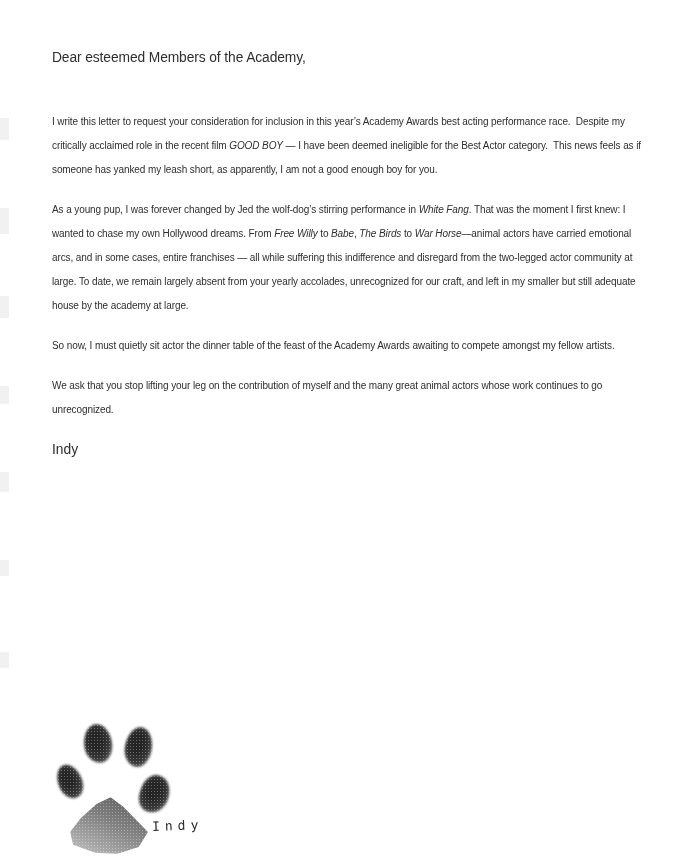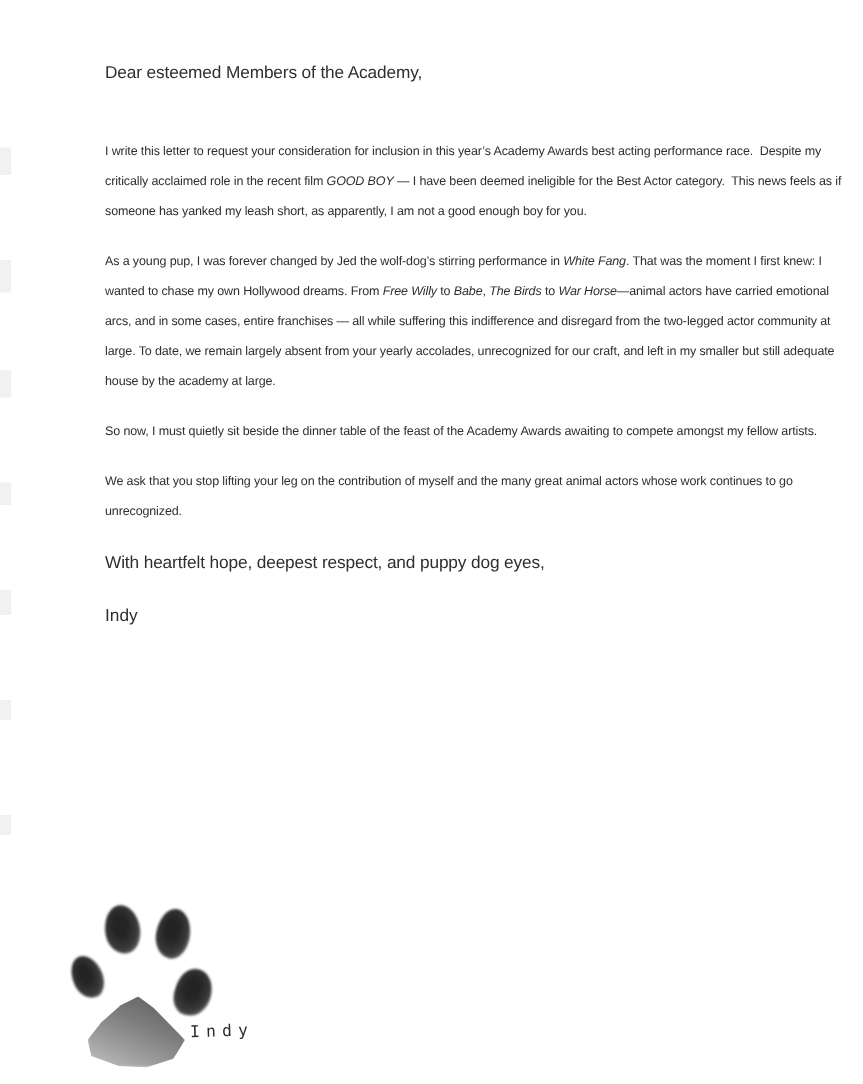--- a/index.html
+++ b/index.html
@@ -14,21 +14,20 @@
     background: #ffffff;
     overflow: hidden;
     font-family: "Liberation Sans", sans-serif;
     color: #2e2e2e;
   }
   .content {
     position: absolute;
     top: 46px;
     left: 52px;
     width: 596px;
-    margin-left: 32px;
   }
   .salutation {
     margin: 0 0 40px 0;
     font-size: 13.8px;
     line-height: 24px;
     letter-spacing: -0.1px;
     white-space: pre-wrap;
   }
   .para {
     margin: 0 0 16px 0;
@@ -125,25 +124,24 @@
   <div class="artifact a5"></div>
   <div class="artifact a6"></div>
   <div class="artifact a7"></div>
 
   <div class="content">
     <p class="salutation">Dear esteemed Members of the Academy,</p>
 
     <div>
         <p class="para"><span>I write this letter to request your consideration for inclusion in this year’s Academy Awards best acting performance race.  Despite my critically acclaimed role in the recent film </span><em>GOOD BOY</em><span> — I have been deemed ineligible for the Best Actor category.  This news feels as if someone has yanked my leash short, as apparently, I am not a good enough boy for you.</span></p>
         <p class="para"><span>As a young pup, I was forever changed by Jed the wolf-dog’s stirring performance in </span><em>White Fang</em><span>. That was the moment I first knew: I wanted to chase my own Hollywood dreams. From </span><em>Free Willy</em><span> to </span><em>Babe</em><span>, </span><em>The Birds</em><span> to </span><em>War Horse</em><span>—animal actors have carried emotional arcs, and in some cases, entire franchises — all while suffering this indifference and disregard from the two-legged actor community at large. To date, we remain largely absent from your yearly accolades, unrecognized for our craft, and left in my smaller but still adequate house by the academy at large.</span></p>
-        <p class="para"><span>So now, I must quietly sit beside the dinner table of the feast of the Academy Awards awaiting to compete amongst my fellow artists.</span></p>
+        <p class="para"><span>So now, I must quietly sit actor the dinner table of the feast of the Academy Awards awaiting to compete amongst my fellow artists.</span></p>
         <p class="para"><span>We ask that you stop lifting your leg on the contribution of myself and the many great animal actors whose work continues to go unrecognized.</span></p>
       </div>
 
-    <p class="closing">With heartfelt hope, deepest respect, and puppy dog eyes,</p>
 
     <p class="signature">Indy</p>
   </div>
 
   <div class="paw">
     <div class="pad toe toe-top-left"></div>
     <div class="pad toe toe-top-right"></div>
     <div class="pad toe toe-left"></div>
     <div class="pad toe toe-right"></div>
     <div class="pad main-pad"></div>

